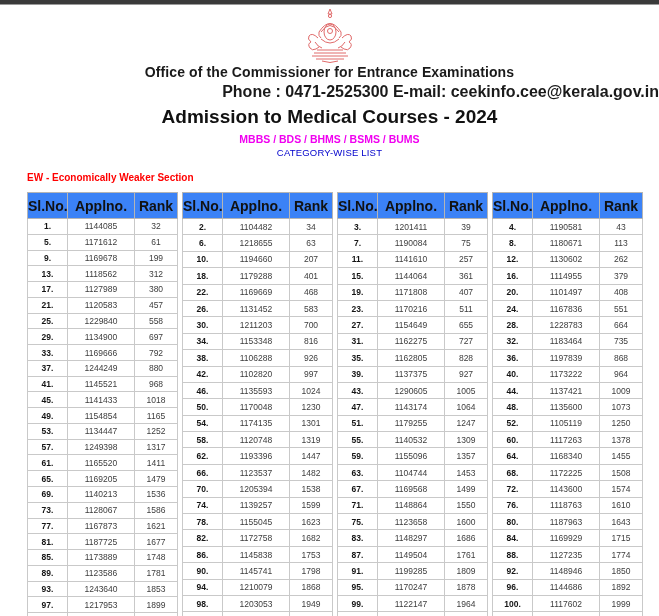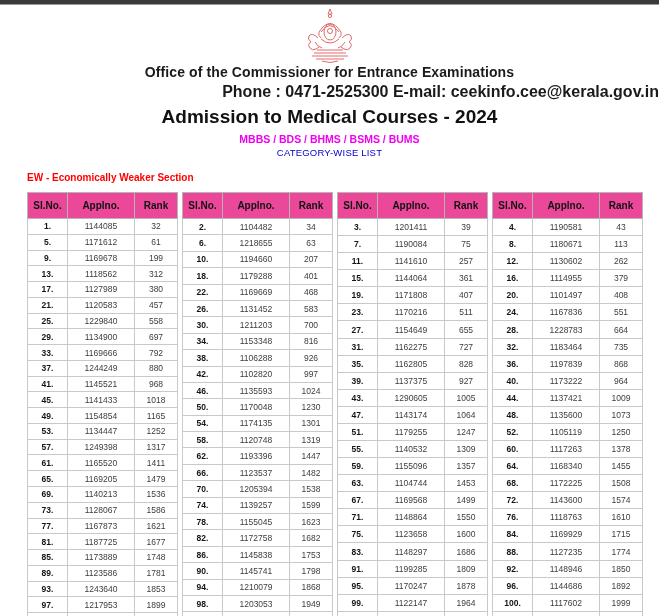--- a/index.html
+++ b/index.html
@@ -55,23 +55,23 @@
     gap:4px;
     margin:9px 0 0 27px;
     width:612px;
   }
   table.cat{
     border-collapse:collapse;
     table-layout:fixed;
     width:150px;
   }
   table.cat th{
-    background:#ec4899;
+    background:#3b82f6;
     border:1px solid #b5b5b5;
-    font-size:10px;
+    font-size:14px;
     font-weight:bold;
     color:#111;
     height:25px;
     text-align:center;
     padding:0;
   }
   table.cat td{
     border:1px solid #c9c9c9;
     font-size:8.5px;
     color:#3c3c3c;
@@ -515,20 +515,25 @@
           <td class="sl">75.</td>
           <td class="">1123658</td>
           <td class="">1600</td>
         </tr>
         <tr>
           <td class="sl">83.</td>
           <td class="">1148297</td>
           <td class="">1686</td>
         </tr>
         <tr>
+          <td class="sl">87.</td>
+          <td class="">1149504</td>
+          <td class="">1761</td>
+        </tr>
+        <tr>
           <td class="sl">91.</td>
           <td class="">1199285</td>
           <td class="">1809</td>
         </tr>
         <tr>
           <td class="sl">95.</td>
           <td class="">1170247</td>
           <td class="">1878</td>
         </tr>
         <tr>
@@ -641,20 +646,25 @@
           <td class="sl">72.</td>
           <td class="">1143600</td>
           <td class="">1574</td>
         </tr>
         <tr>
           <td class="sl">76.</td>
           <td class="">1118763</td>
           <td class="">1610</td>
         </tr>
         <tr>
+          <td class="sl">80.</td>
+          <td class="">1187963</td>
+          <td class="">1643</td>
+        </tr>
+        <tr>
           <td class="sl">84.</td>
           <td class="">1169929</td>
           <td class="">1715</td>
         </tr>
         <tr>
           <td class="sl">88.</td>
           <td class="">1127235</td>
           <td class="">1774</td>
         </tr>
         <tr>

